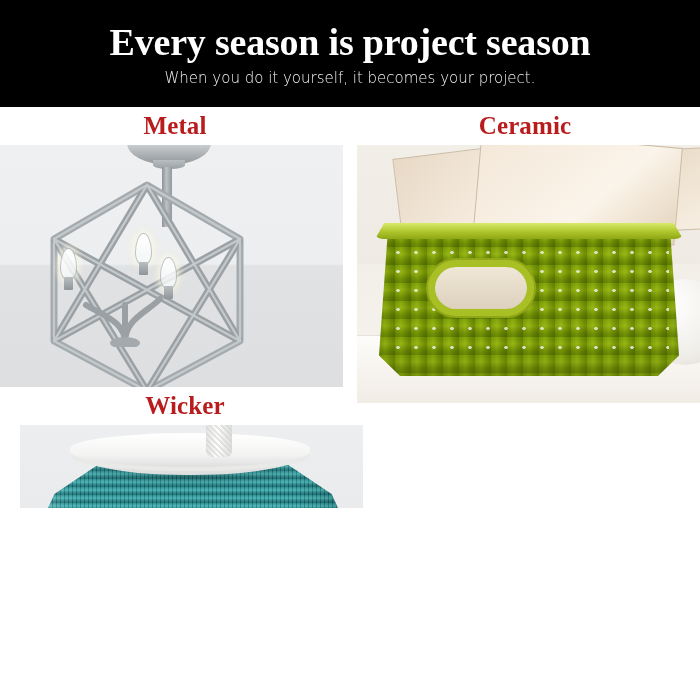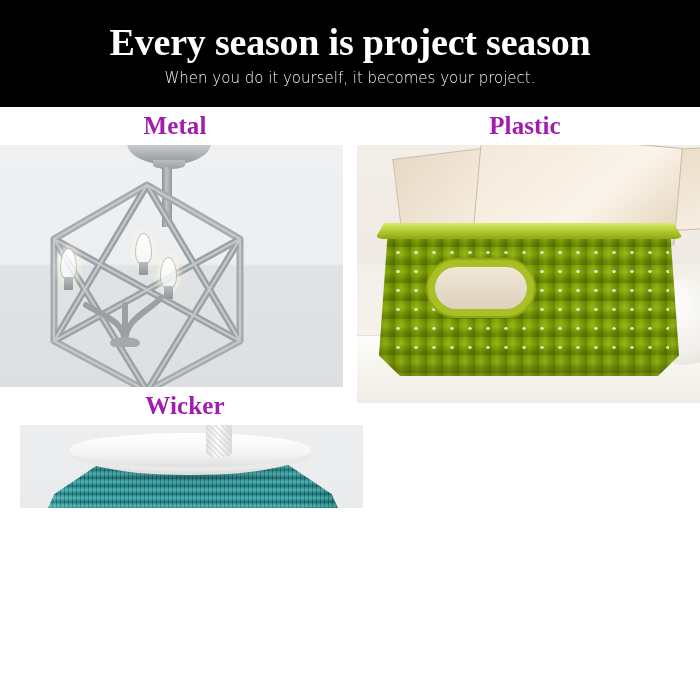--- a/index.html
+++ b/index.html
@@ -75,21 +75,21 @@
 
   .panel-label {
     position: relative;
     height: 38px;
     display: flex;
     align-items: center;
     justify-content: center;
     font-family: "Liberation Serif", serif;
     font-weight: bold;
     font-size: 25px;
-    color: #a21caf;
+    color: #b91c1c;
     background: #ffffff;
     letter-spacing: 0.1px;
   }
   .panel-photo {
     position: relative;
     width: 100%;
     height: 258px;
     overflow: hidden;
     background: #f3f4f5;
   }
@@ -416,21 +416,21 @@
           </svg>
         </div>
 
         <div class="bulb bulb-1"></div>
         <div class="bulb bulb-2"></div>
         <div class="bulb bulb-3"></div>
       </div>
     </div>
 
     <div class="panel panel-tr">
-      <div class="panel-label">Plastic</div>
+      <div class="panel-label">Ceramic</div>
       <div class="panel-photo">
         <div class="plastic-scene">
           <div class="plastic-wall"></div>
           <div class="plastic-shelf"></div>
         </div>
         <div class="folder folder-a"></div>
         <div class="folder folder-c"></div>
         <div class="folder folder-b"></div>
         <div class="plastic-ball"></div>
         <div class="basket">

